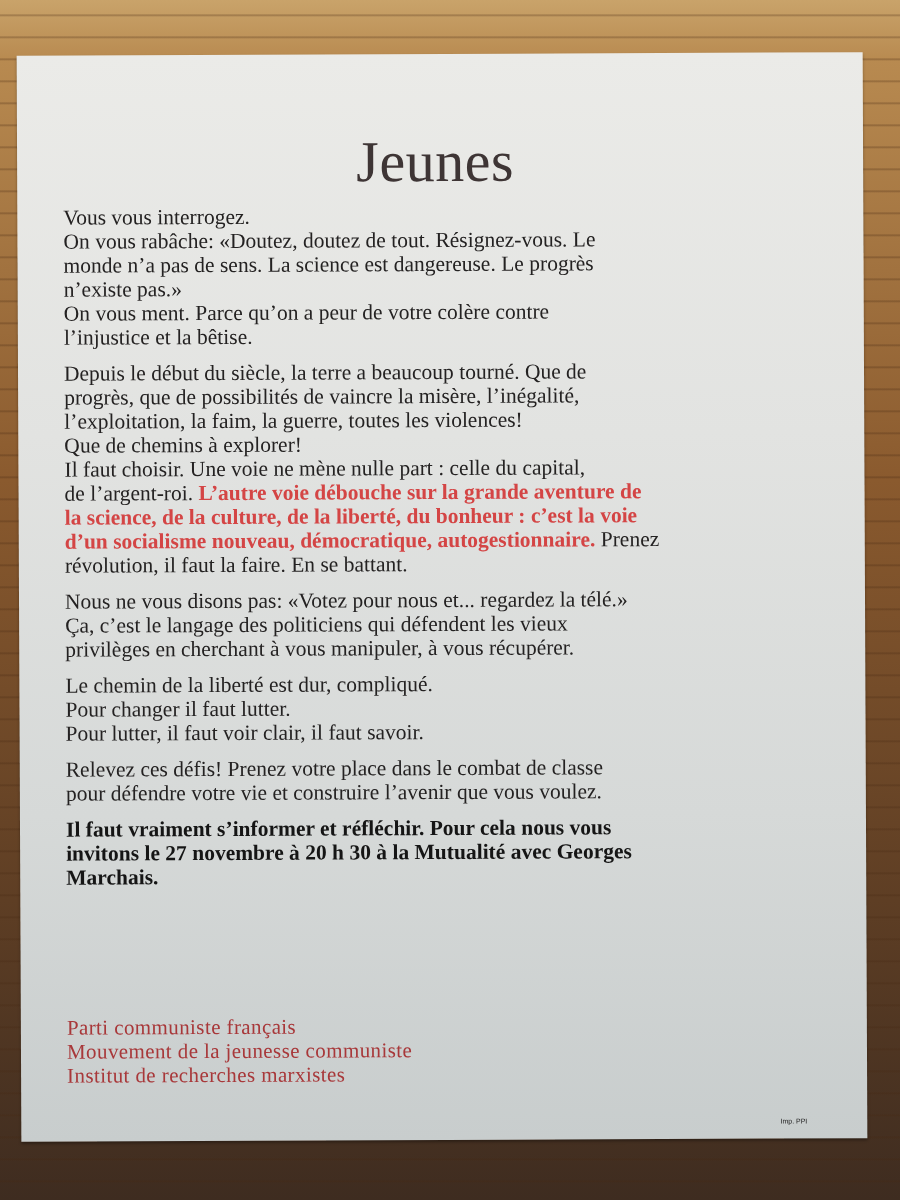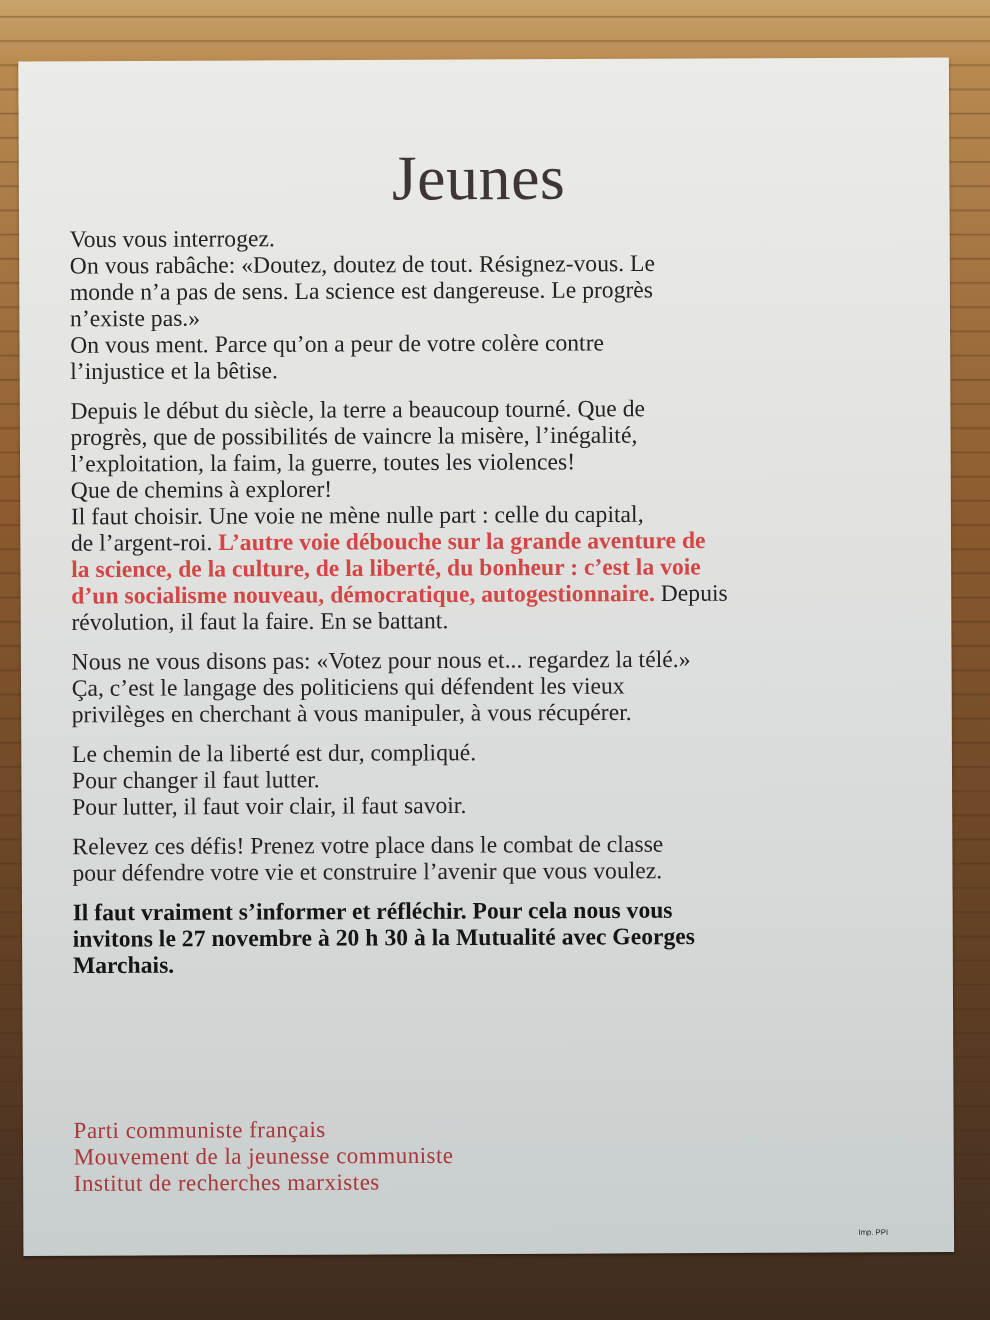--- a/index.html
+++ b/index.html
@@ -110,21 +110,21 @@
     </p>
 
     <p class="para">
       <span class="line">Depuis le début du siècle, la terre a beaucoup tourné. Que de</span>
       <span class="line">progrès, que de possibilités de vaincre la misère, l’inégalité,</span>
       <span class="line">l’exploitation, la faim, la guerre, toutes les violences!</span>
       <span class="line">Que de chemins à explorer!</span>
       <span class="line">Il faut choisir. Une voie ne mène nulle part : celle du capital,</span>
       <span class="line"><span>de l’argent-roi. </span><span class="red-bold">L’autre voie débouche sur la grande aventure de</span></span>
       <span class="line red-bold">la science, de la culture, de la liberté, du bonheur : c’est la voie</span>
-      <span class="line"><span class="red-bold">d’un socialisme nouveau, démocratique, autogestionnaire.</span><span> Depuis</span></span>
+      <span class="line"><span class="red-bold">d’un socialisme nouveau, démocratique, autogestionnaire.</span><span> Prenez</span></span>
       <span class="line">révolution, il faut la faire. En se battant.</span>
     </p>
 
     <p class="para">
       <span class="line">Nous ne vous disons pas: «Votez pour nous et... regardez la télé.»</span>
       <span class="line">Ça, c’est le langage des politiciens qui défendent les vieux</span>
       <span class="line">privilèges en cherchant à vous manipuler, à vous récupérer.</span>
     </p>
 
     <p class="para">

